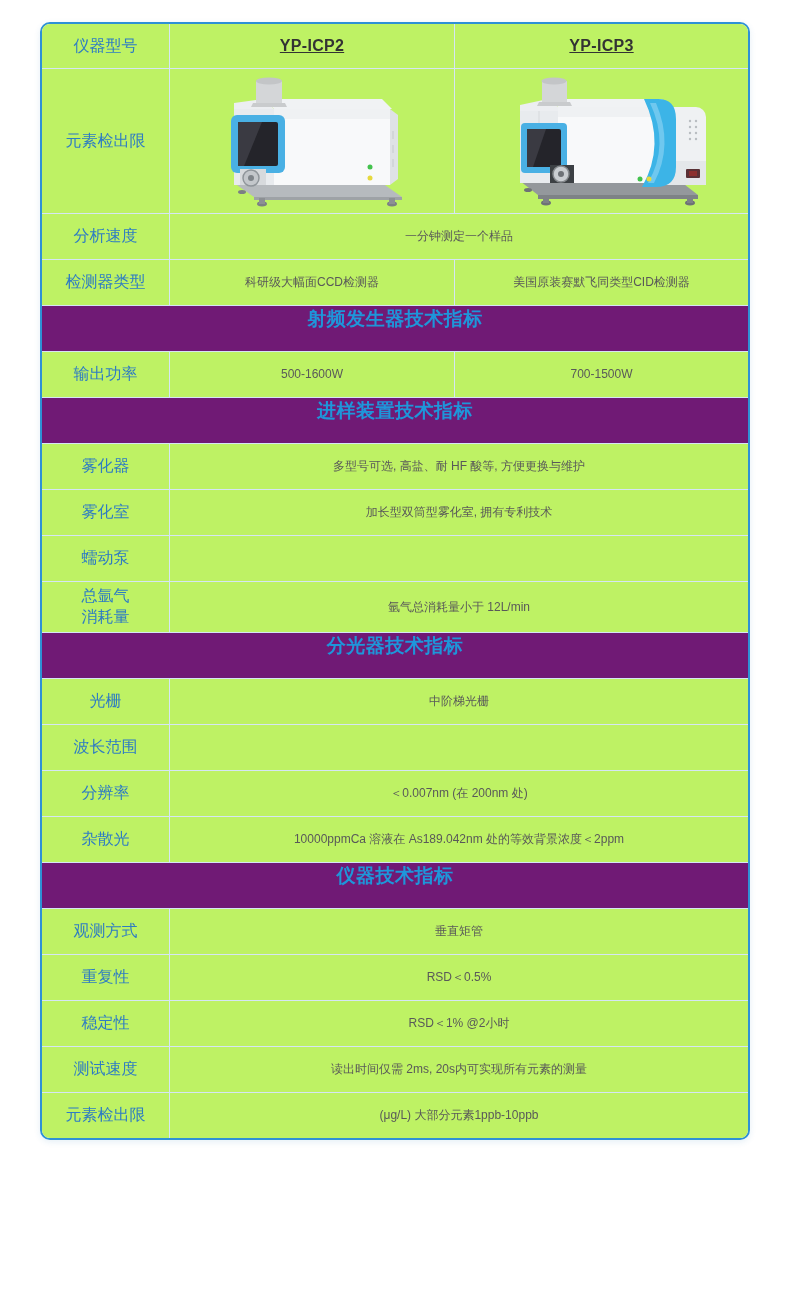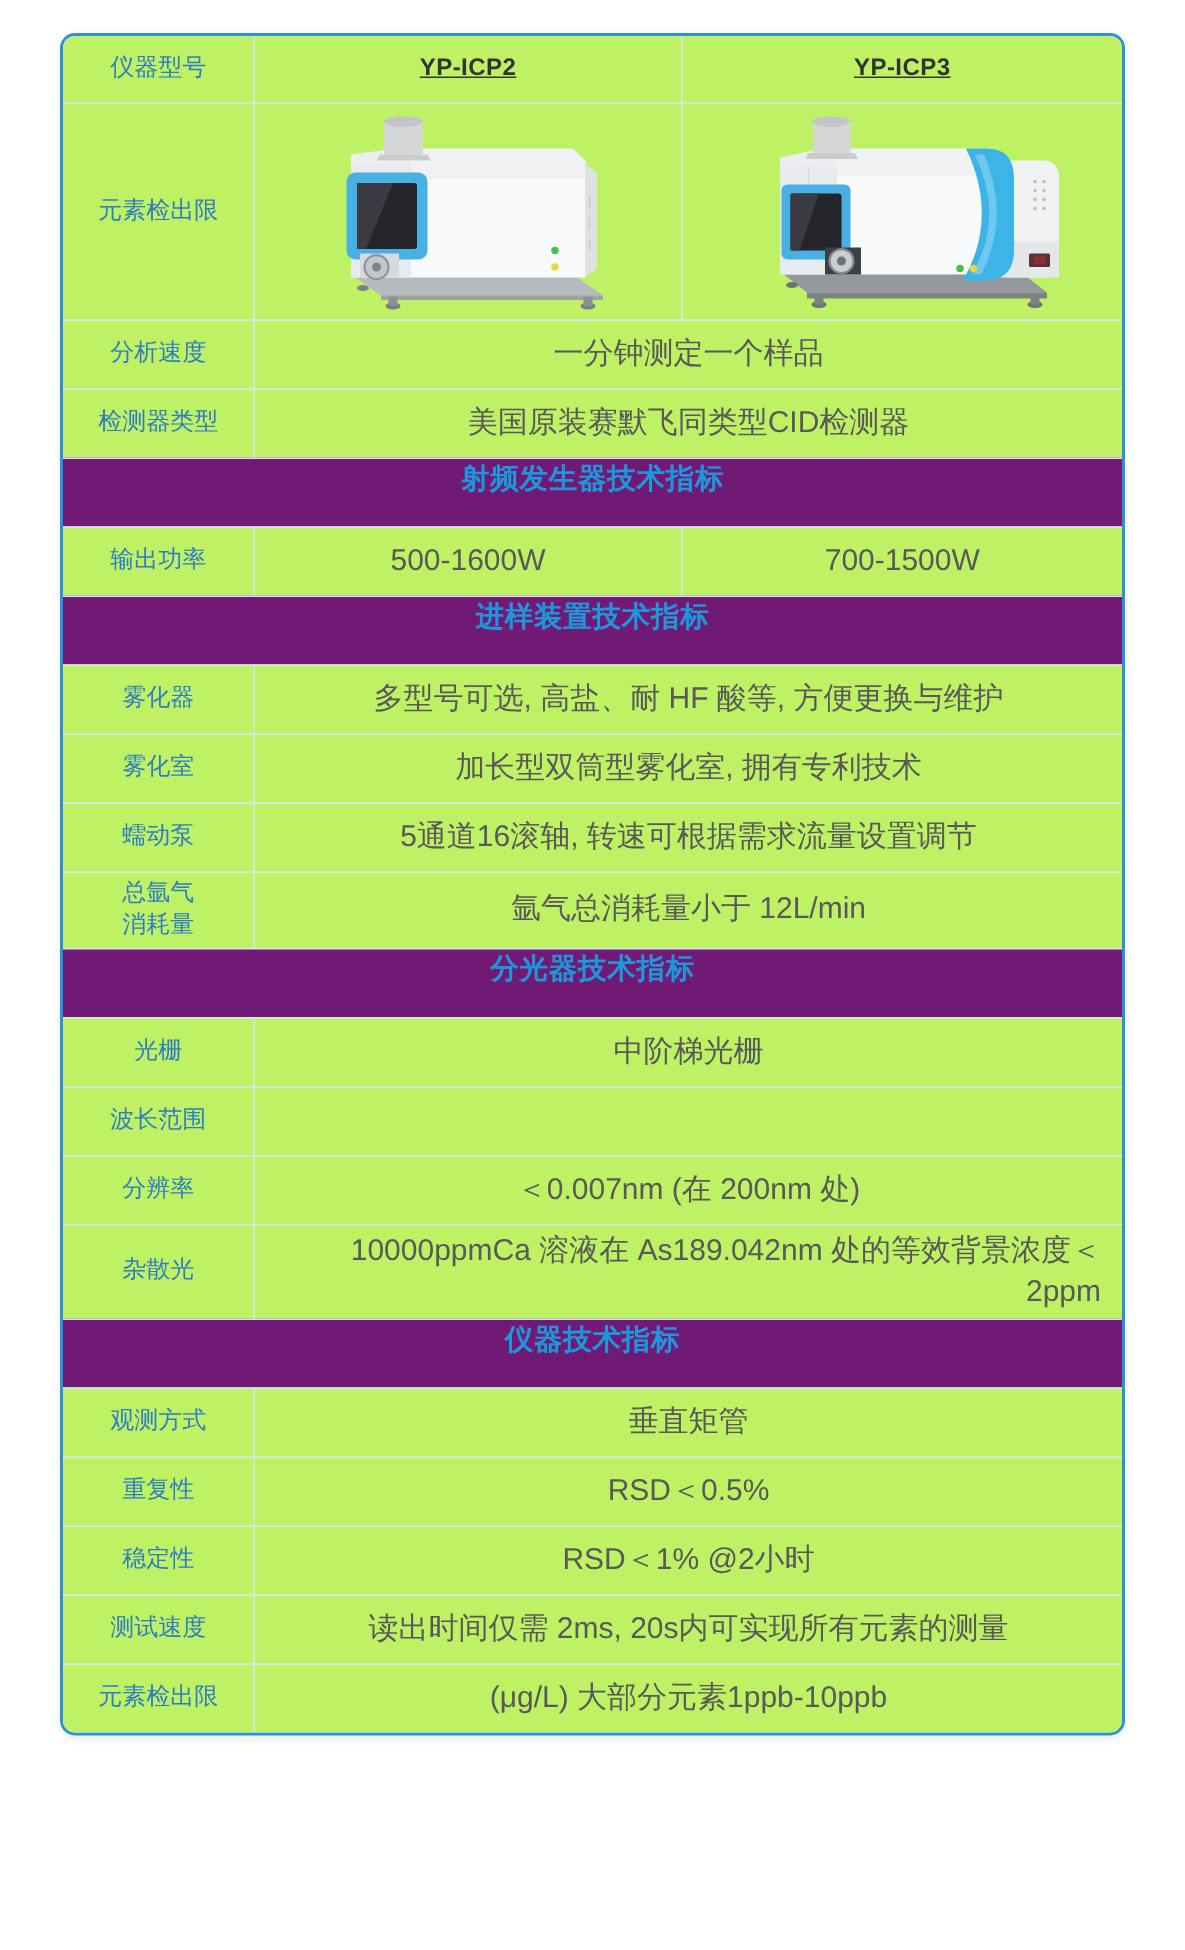--- a/index.html
+++ b/index.html
@@ -20,21 +20,21 @@
     background:#701a75; justify-content:center; align-items:flex-start;
   }
   .cell { display:flex; align-items:center; justify-content:center; padding:4px 8px; }
   .label-cell { flex:0 0 128px; border-right:1px solid #d5e6f5; }
   .value-cell-1 { flex:0 0 285px; border-right:1px solid #d5e6f5; }
   .value-cell-2 { flex:1 1 auto; }
   .value-span   { flex:1 1 auto; }
 
   .label { color:#2e7cc3; font-size:16px; text-align:center; white-space:pre-line; line-height:1.3; }
   .model { color:#333333; font-size:16px; font-weight:bold; letter-spacing:0.3px;text-decoration:underline; }
-  .value { color:#595959; font-size:20px; text-align:right; line-height:1.35; padding:0 6px; }
+  .value { color:#595959; font-size:12px; text-align:left; line-height:1.35; padding:0 6px; }
   .section-title { color:#1e96da; font-size:19px; font-weight:bold; letter-spacing:0.5px; }
 
   .instrument { width:216px; height:136px; }
 </style>
 </head>
 <body>
 
 <div class="page">
   <div class="spec-table">
 
@@ -158,20 +158,23 @@
             <span class="label">分析速度</span>
           </div>
           <div class="cell value-span">
             <span class="value">一分钟测定一个样品</span>
           </div>
         </div>
         <div class="row spec-row">
           <div class="cell label-cell">
             <span class="label">检测器类型</span>
           </div>
+          <div class="cell value-cell-1">
+            <span class="value">科研级大幅面CCD检测器</span>
+          </div>
           <div class="cell value-cell-2">
             <span class="value">美国原装赛默飞同类型CID检测器</span>
           </div>
         </div>
         <div class="row section-row">
           <span class="section-title">射频发生器技术指标</span>
         </div>
         <div class="row spec-row">
           <div class="cell label-cell">
             <span class="label">输出功率</span>
@@ -199,23 +202,20 @@
             <span class="label">雾化室</span>
           </div>
           <div class="cell value-span">
             <span class="value">加长型双筒型雾化室, 拥有专利技术</span>
           </div>
         </div>
         <div class="row spec-row">
           <div class="cell label-cell">
             <span class="label">蠕动泵</span>
           </div>
-          <div class="cell value-span">
-            <span class="value">5通道16滚轴, 转速可根据需求流量设置调节</span>
-          </div>
         </div>
         <div class="row spec-row">
           <div class="cell label-cell">
             <span class="label">总氩气
 消耗量</span>
           </div>
           <div class="cell value-span">
             <span class="value">氩气总消耗量小于 12L/min</span>
           </div>
         </div>

